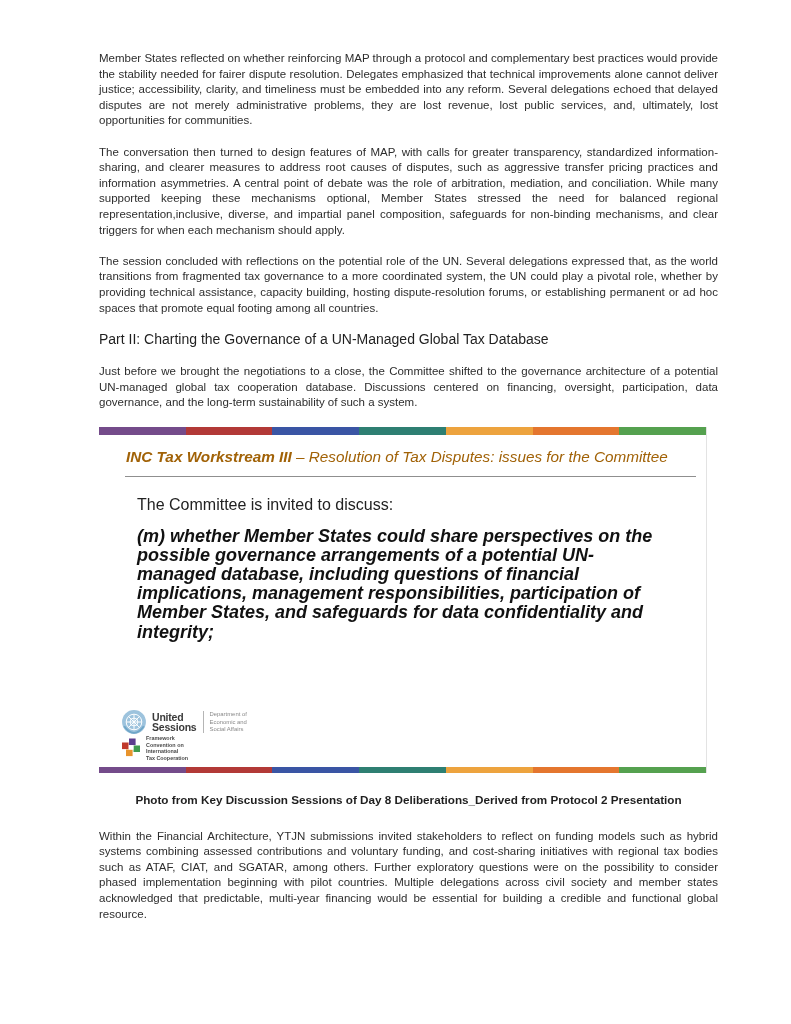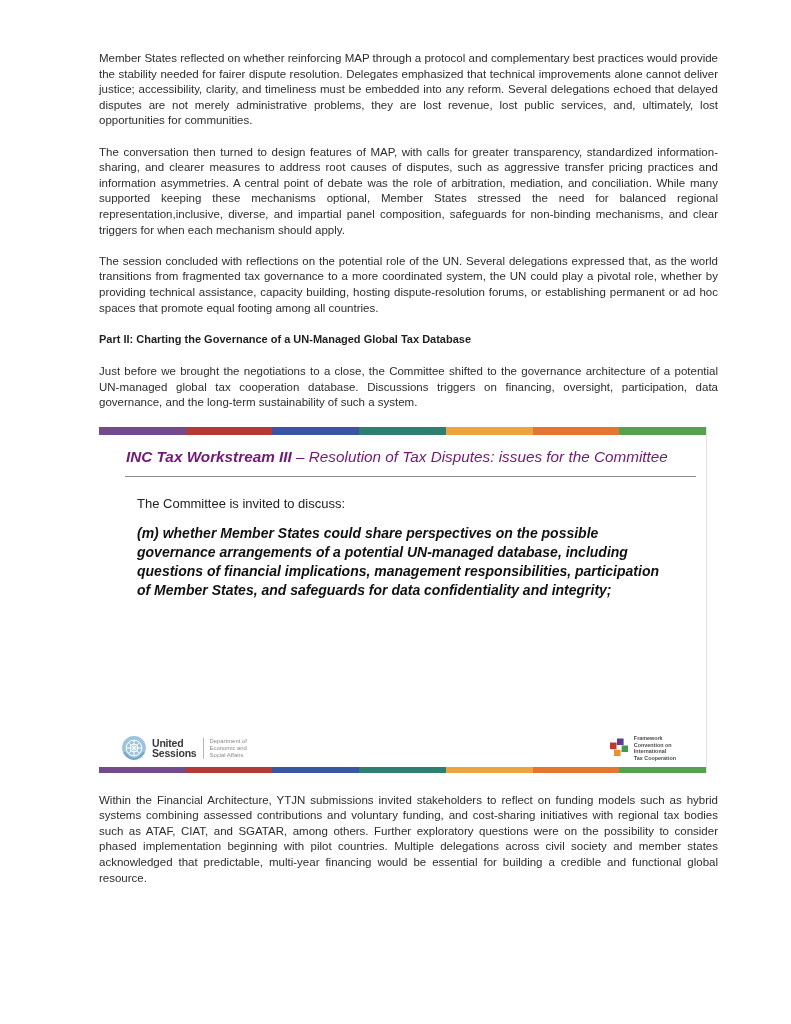--- a/index.html
+++ b/index.html
@@ -19,23 +19,23 @@
     width:619px;
   }
   .para {
     font-size:11.5px;
     line-height:15.6px;
     text-align:justify;
     margin-bottom:15.6px;
     color:#2d2d2d;
   }
   .heading {
-    font-size:11px;
+    font-size:14px;
     line-height:15.6px;
-    font-weight:bold;
+    font-weight:normal;
     color:#1f1f1f;
     margin-top:4px;
     margin-bottom:17px;
   }
   .em-italic { }
 
   
   .slide {
     width:608px;
     margin-top:1px;
@@ -47,52 +47,53 @@
   .stripe-top { height:8px; }
   .stripe-bottom { height:6px; }
   .slide-inner {
     position:relative;
     height:319px;
   }
   .slide-title {
     margin:13px 12px 0 27px;
     font-size:15.3px;
     font-style:italic;
-    color:#701a75;
+    color:#a16207;
     white-space:nowrap;
   }
   .slide-title .t-bold { font-weight:bold; }
   .slide-rule {
     margin:10px 10px 0 26px;
     border:0;
     border-top:1px solid #8f8f8f;
     height:0;
   }
   .slide-intro {
     margin:19px 40px 0 38px;
-    font-size:13px;
+    font-size:16px;
     color:#222;
   }
   .slide-item {
     margin:13px 46px 0 38px;
-    font-size:14px;
+    font-size:18px;
     line-height:19.2px;
     font-weight:bold;
     font-style:italic;
     color:#111;
   }
   .slide-item + .slide-item { margin-top:9px; }
 
   .slide-logos {
     position:absolute;
     left:0; right:0; bottom:5px;
     display:flex;
     justify-content:space-between;
-    align-items:center;
+    align-items:flex-start;
     padding:0 30px 0 22px;
+    flex-direction:column;
   }
   .un-logo { display:flex; align-items:center; }
   .un-emblem { width:26px; height:26px; margin-right:5px; }
   .un-name {
     font-weight:bold;
     font-size:10.5px;
     line-height:10.5px;
     color:#3a3a3a;
     letter-spacing:-0.2px;
     padding-right:6px;
@@ -129,21 +130,21 @@
   <div class="content">
 
     <p class="para">Member States reflected on whether reinforcing MAP through a protocol and complementary best practices would provide the stability needed for fairer dispute resolution. Delegates emphasized that technical improvements alone cannot deliver justice; accessibility, clarity, and timeliness must be embedded into any reform. Several delegations echoed that delayed disputes are not merely administrative problems, they are lost revenue, lost public services, and, ultimately, lost opportunities for communities.</p>
 
     <p class="para"><span>The conversation then turned to design features of MAP, with calls for greater transparency, standardized information-sharing, and clearer measures to address root causes of disputes, such as aggressive transfer pricing practices and information asymmetries. A central point of debate was the role of arbitration, mediation, and conciliation. While many supported keeping these mechanisms </span><span class="em-italic">optional</span><span>, Member States stressed the need for balanced regional representation,inclusive, diverse, and impartial panel composition, safeguards for non-binding mechanisms, and clear triggers for when each mechanism should apply.</span></p>
 
     <p class="para">The session concluded with reflections on the potential role of the UN. Several delegations expressed that, as the world transitions from fragmented tax governance to a more coordinated system, the UN could play a pivotal role, whether by providing technical assistance, capacity building, hosting dispute-resolution forums, or establishing permanent or ad hoc spaces that promote equal footing among all countries.</p>
 
     <h2 class="heading">Part II: Charting the Governance of a UN-Managed Global Tax Database</h2>
 
-    <p class="para">Just before we brought the negotiations to a close, the Committee shifted to the governance architecture of a potential UN-managed global tax cooperation database. Discussions triggers on financing, oversight, participation, data governance, and the long-term sustainability of such a system.</p>
+    <p class="para">Just before we brought the negotiations to a close, the Committee shifted to the governance architecture of a potential UN-managed global tax cooperation database. Discussions centered on financing, oversight, participation, data governance, and the long-term sustainability of such a system.</p>
 
     <div class="slide">
       <div class="stripe stripe-top">
           <span style="flex: 1 1 0%; background: rgb(116, 75, 138);"></span>
           <span style="flex: 1 1 0%; background: rgb(178, 57, 55);"></span>
           <span style="flex: 1 1 0%; background: rgb(58, 85, 164);"></span>
           <span style="flex: 1 1 0%; background: rgb(46, 127, 114);"></span>
           <span style="flex: 1 1 0%; background: rgb(237, 163, 62);"></span>
           <span style="flex: 1 1 0%; background: rgb(228, 118, 47);"></span>
           <span style="flex: 1 1 0%; background: rgb(85, 161, 79);"></span>
@@ -198,17 +199,18 @@
           <span style="flex: 1 1 0%; background: rgb(116, 75, 138);"></span>
           <span style="flex: 1 1 0%; background: rgb(178, 57, 55);"></span>
           <span style="flex: 1 1 0%; background: rgb(58, 85, 164);"></span>
           <span style="flex: 1 1 0%; background: rgb(46, 127, 114);"></span>
           <span style="flex: 1 1 0%; background: rgb(237, 163, 62);"></span>
           <span style="flex: 1 1 0%; background: rgb(228, 118, 47);"></span>
           <span style="flex: 1 1 0%; background: rgb(85, 161, 79);"></span>
         </div>
     </div>
 
+    <p class="photo-caption">Photo from Key Discussion Sessions of Day 8 Deliberations_Derived from Protocol 2 Presentation</p>
 
     <p class="para">Within the Financial Architecture, YTJN submissions invited stakeholders to reflect on funding models such as hybrid systems combining assessed contributions and voluntary funding, and cost-sharing initiatives with regional tax bodies such as ATAF, CIAT, and SGATAR, among others. Further exploratory questions were on the possibility to consider phased implementation beginning with pilot countries. Multiple delegations across civil society and member states acknowledged that predictable, multi-year financing would be essential for building a credible and functional global resource.</p>
 
   </div>
 </div>
 
 </body></html>

